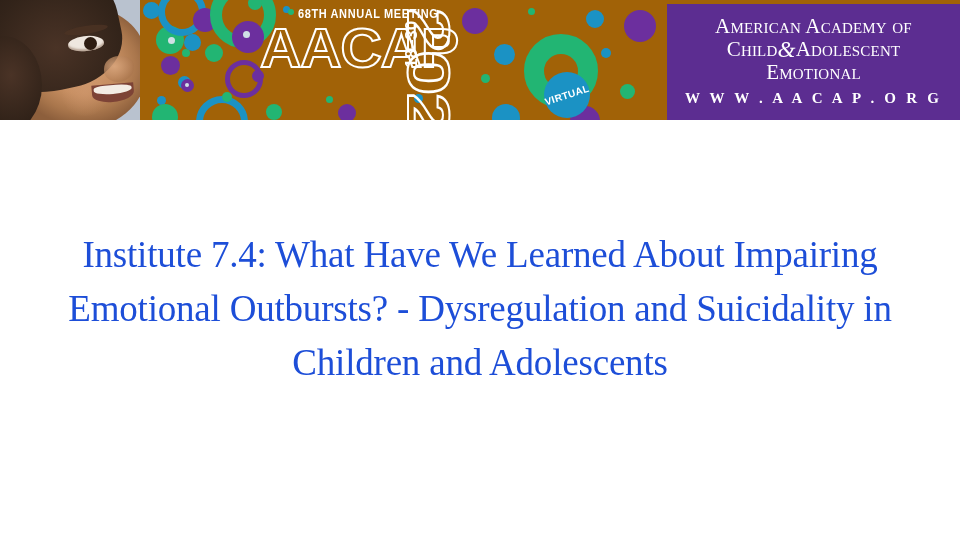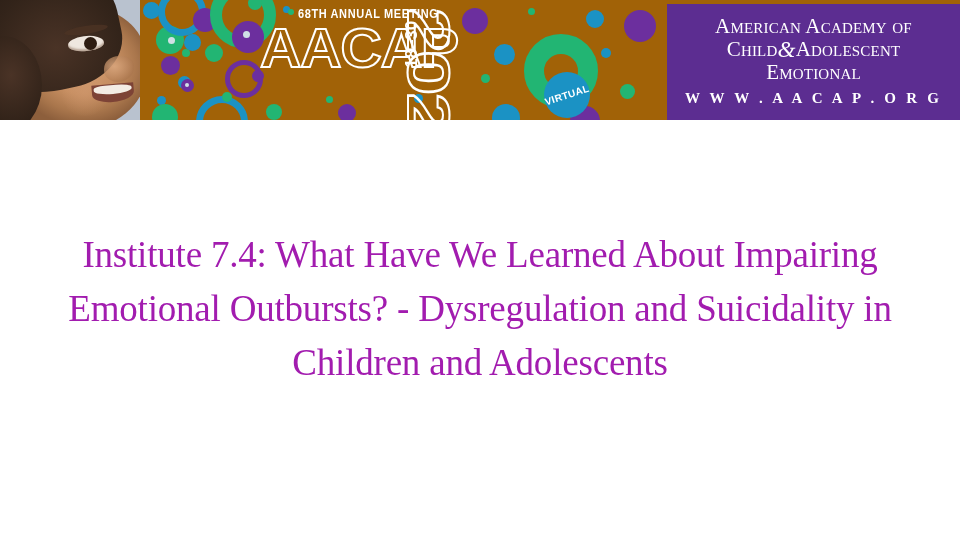--- a/index.html
+++ b/index.html
@@ -255,21 +255,21 @@
     position: absolute;
     left: 48px;
     top: 228px;
     width: 864px;
     text-align: center;
   }
   #slide-title {
     font-family: "Liberation Serif", serif;
     font-size: 37px;
     line-height: 54px;
-    color: #a21caf;
+    color: #1d4ed8;
     letter-spacing: -.2px;
     margin: 0;
     font-weight: normal;
   }
 </style>
 </head>
 <body>
 
 <div id="banner">
 

